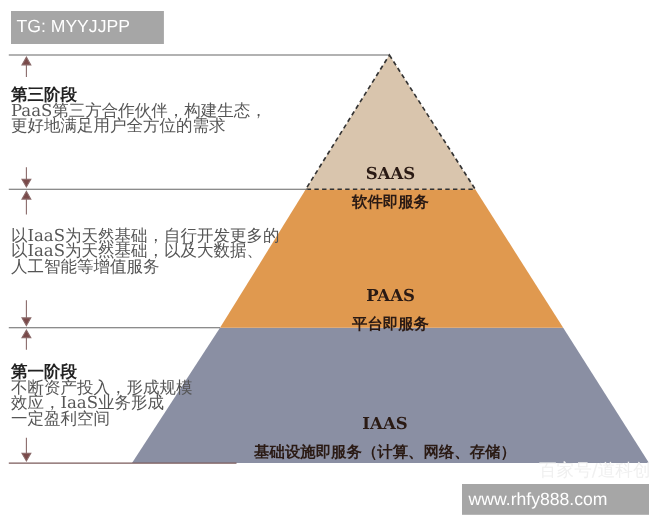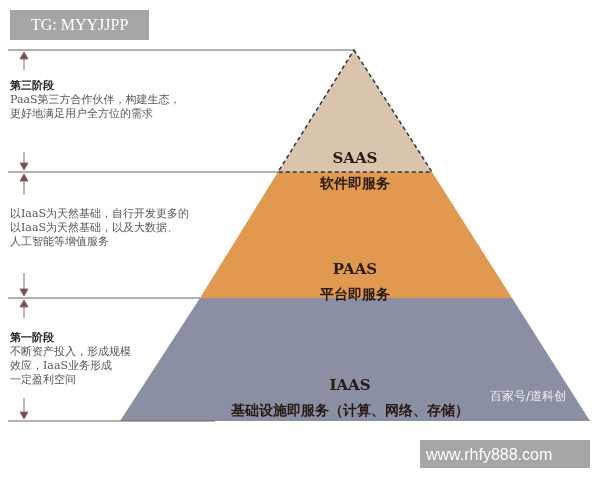--- a/index.html
+++ b/index.html
@@ -1,30 +1,30 @@
 <!DOCTYPE html>
 <html><head>
 <meta charset="utf-8">
 <style>
   html, body { margin:0; padding:0; }
   body { width:600px; height:480px; background:#ffffff; position:relative; overflow:hidden;
          font-family:"DejaVu Serif", serif; }
   .wm-top { position:absolute; left:10px; top:10px; width:139px; height:30px; background:#a6a6a6;
-            color:#fff; font-family:Liberation Serif, serif; font-size:16px; line-height:30px;
-            padding-left:21px; box-sizing:border-box; }
+            color:#fff; font-family:Liberation Sans, sans-serif; font-size:16px; line-height:30px;
+            padding-left:5px; box-sizing:border-box; }
   .wm-bot { position:absolute; left:420px; top:440px; width:170px; height:28px; background:#a6a6a6;
             color:#fff; font-family:"Liberation Sans", sans-serif; font-size:16px; line-height:30px;
             padding-left:6px; box-sizing:border-box; }
   svg.diagram { position:absolute; left:0; top:0; }
-  .stage { position:absolute; left:10px; font-size:11px; line-height:14px; color:#555; }
+  .stage { position:absolute; left:10px; font-size:15px; line-height:14px; color:#555; }
   .stage .title { font-weight:bold; color:#222; }
   .layer-label { position:absolute; text-align:center; color:#2a1a14; font-weight:bold; }
   .layer-label .en { font-size:15px;margin-top:36px; }
   .layer-label .zh { font-size:14px; margin-top:8px; }
-  .credit { position:absolute; left:490px; top:388px; color:#f0f0f0; font-size:12px;
+  .credit { position:absolute; left:490px; top:418px; color:#f0f0f0; font-size:16px;
             font-family:"DejaVu Sans", sans-serif; }
 </style>
 </head>
 <body>
 
 <div class="wm-top">TG: MYYJJPP</div>
 
 <svg class="diagram" width="600" height="480">
 
   <polygon points="200,298 512,298 590,421 120,421" fill="#8a8fa3"></polygon>

